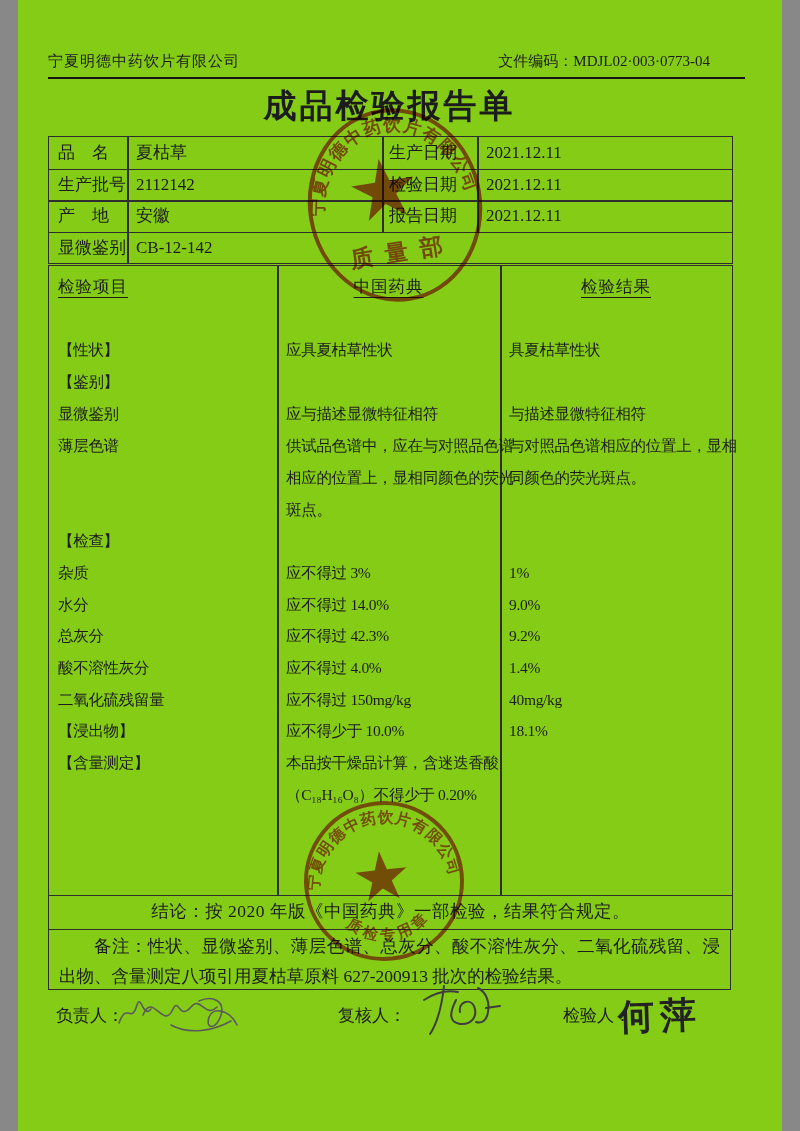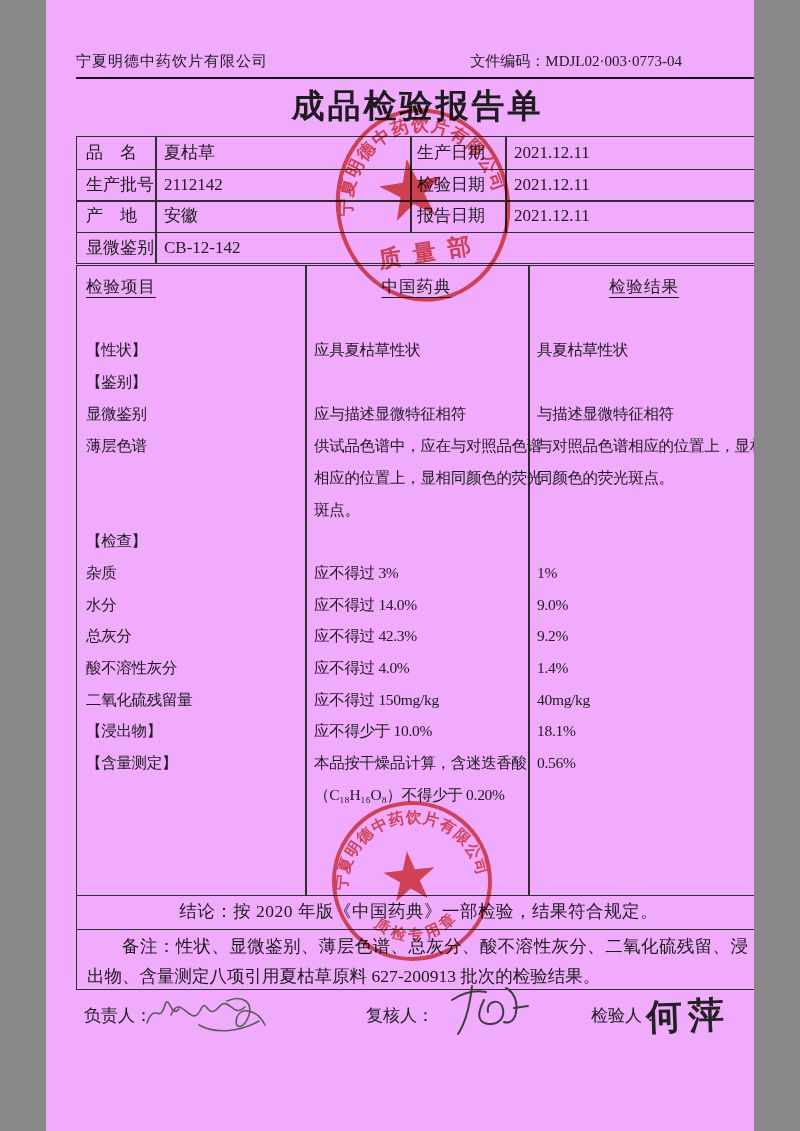--- a/index.html
+++ b/index.html
@@ -1,17 +1,17 @@
 <!DOCTYPE html>
 <html><head>
 <meta charset="utf-8">
 <style>
   html,body{margin:0;padding:0;background:#888;}
   .page{
-    position:relative;width:708px;height:1131px;background:#f0abfc;margin:0 auto;
+    position:relative;width:764px;height:1131px;background:#84cc16;margin:0 auto;
     font-family:"Liberation Serif","DejaVu Serif",serif;color:#1c1c1c;overflow:hidden;
   }
   .abs{position:absolute;}
   
   .hdr-company{left:30px;top:52px;font-size:15px;letter-spacing:1px;}
   .hdr-code{right:72px;top:52px;font-size:15px;}
   .hdr-rule{left:30px;top:77px;width:697px;height:2px;background:#151515;}
   .title{left:30px;top:84px;width:683px;text-align:center;font-size:33px;font-weight:bold;letter-spacing:3px;}
   
   .info{left:30px;top:136px;width:683px;height:126px;border:1.5px solid #2e2e2e;font-size:17px;}
@@ -115,21 +115,20 @@
       <div class="tline" style="top:68px">具夏枯草性状</div>
       <div class="tline" style="top:132px">与描述显微特征相符</div>
       <div class="tline" style="top:164px">与对照品色谱相应的位置上，显相</div>
       <div class="tline" style="top:196px">同颜色的荧光斑点。</div>
       <div class="tline" style="top:291px">1%</div>
       <div class="tline" style="top:323px">9.0%</div>
       <div class="tline" style="top:354px">9.2%</div>
       <div class="tline" style="top:386px">1.4%</div>
       <div class="tline" style="top:418px">40mg/kg</div>
       <div class="tline" style="top:449px">18.1%</div>
-      <div class="tline" style="top:481px">0.56%</div>
     </div>
   </div>
 
   <div class="abs concl">结论：按 2020 年版《中国药典》一部检验，结果符合规定。</div>
 
   <div class="abs remarks">备注：性状、显微鉴别、薄层色谱、总灰分、酸不溶性灰分、二氧化硫残留、浸出物、含量测定八项引用夏枯草原料 627-200913 批次的检验结果。</div>
 
   <div class="abs siglabel" style="left:38px;top:1000px">负责人：</div>
   <svg class="sigsvg" style="left:95px;top:985px" width="135" height="58" viewBox="0 0 135 58">
     <g fill="none" stroke="#5a5a5a" stroke-width="1.6" stroke-linecap="round">

